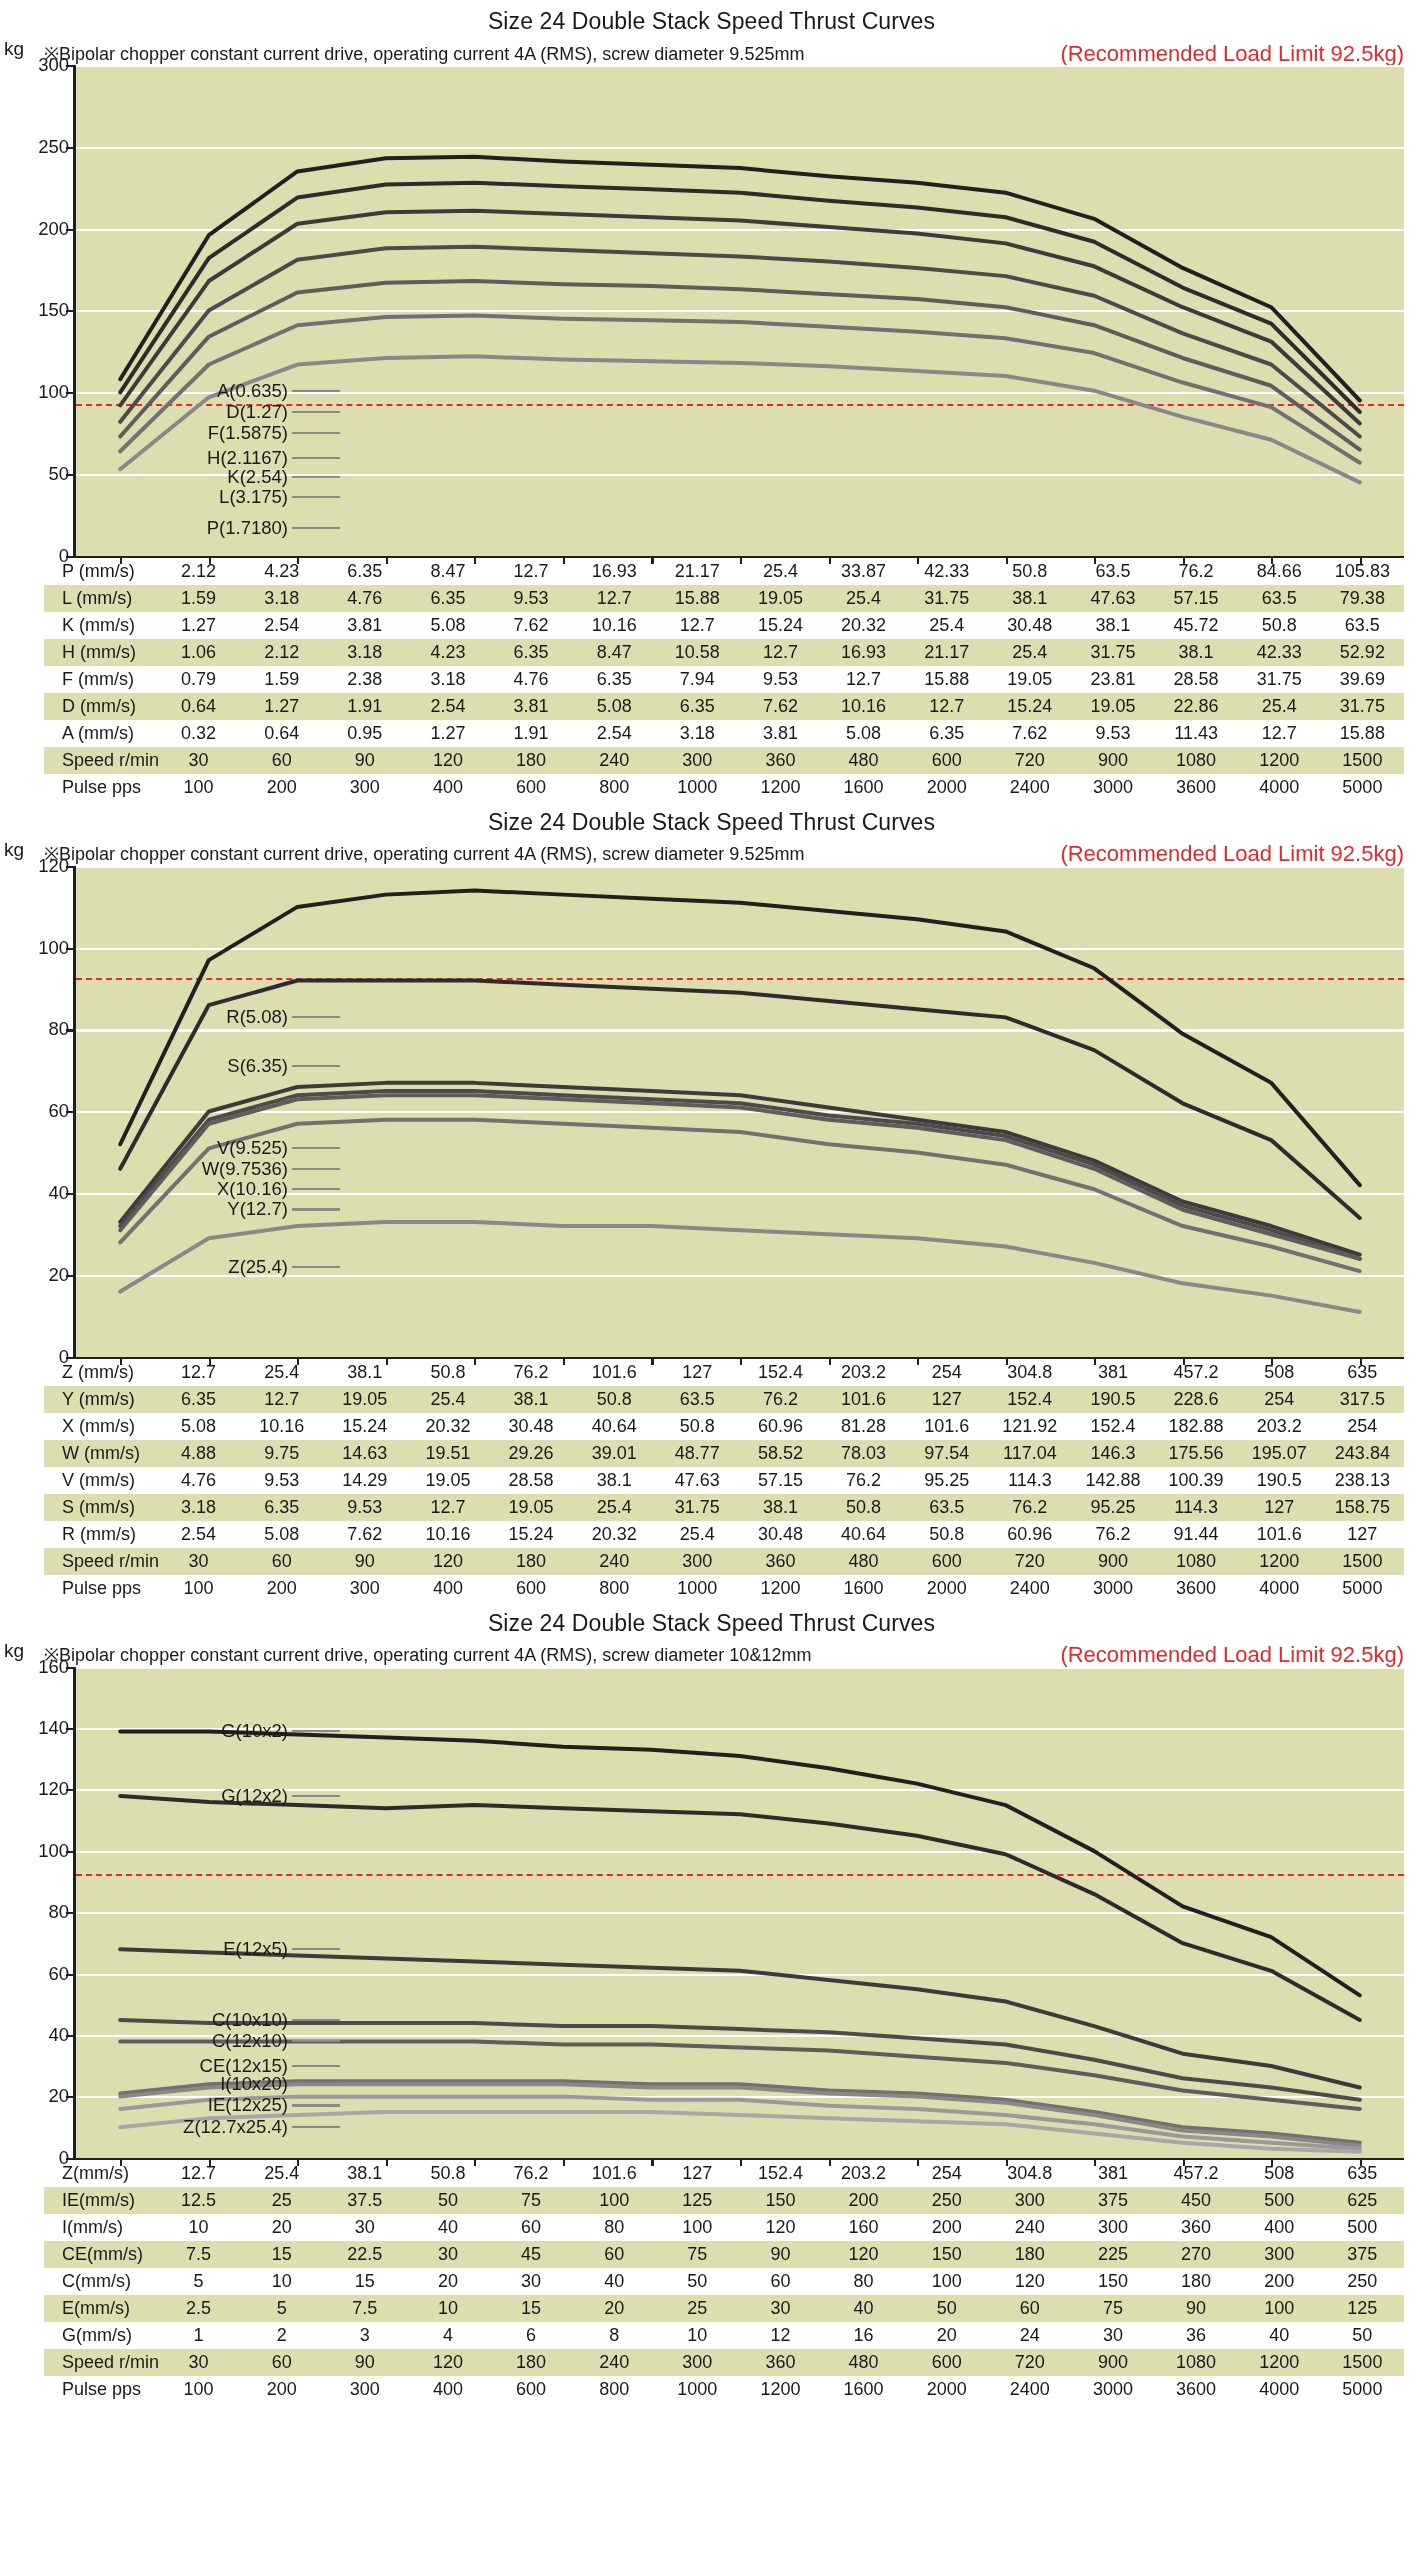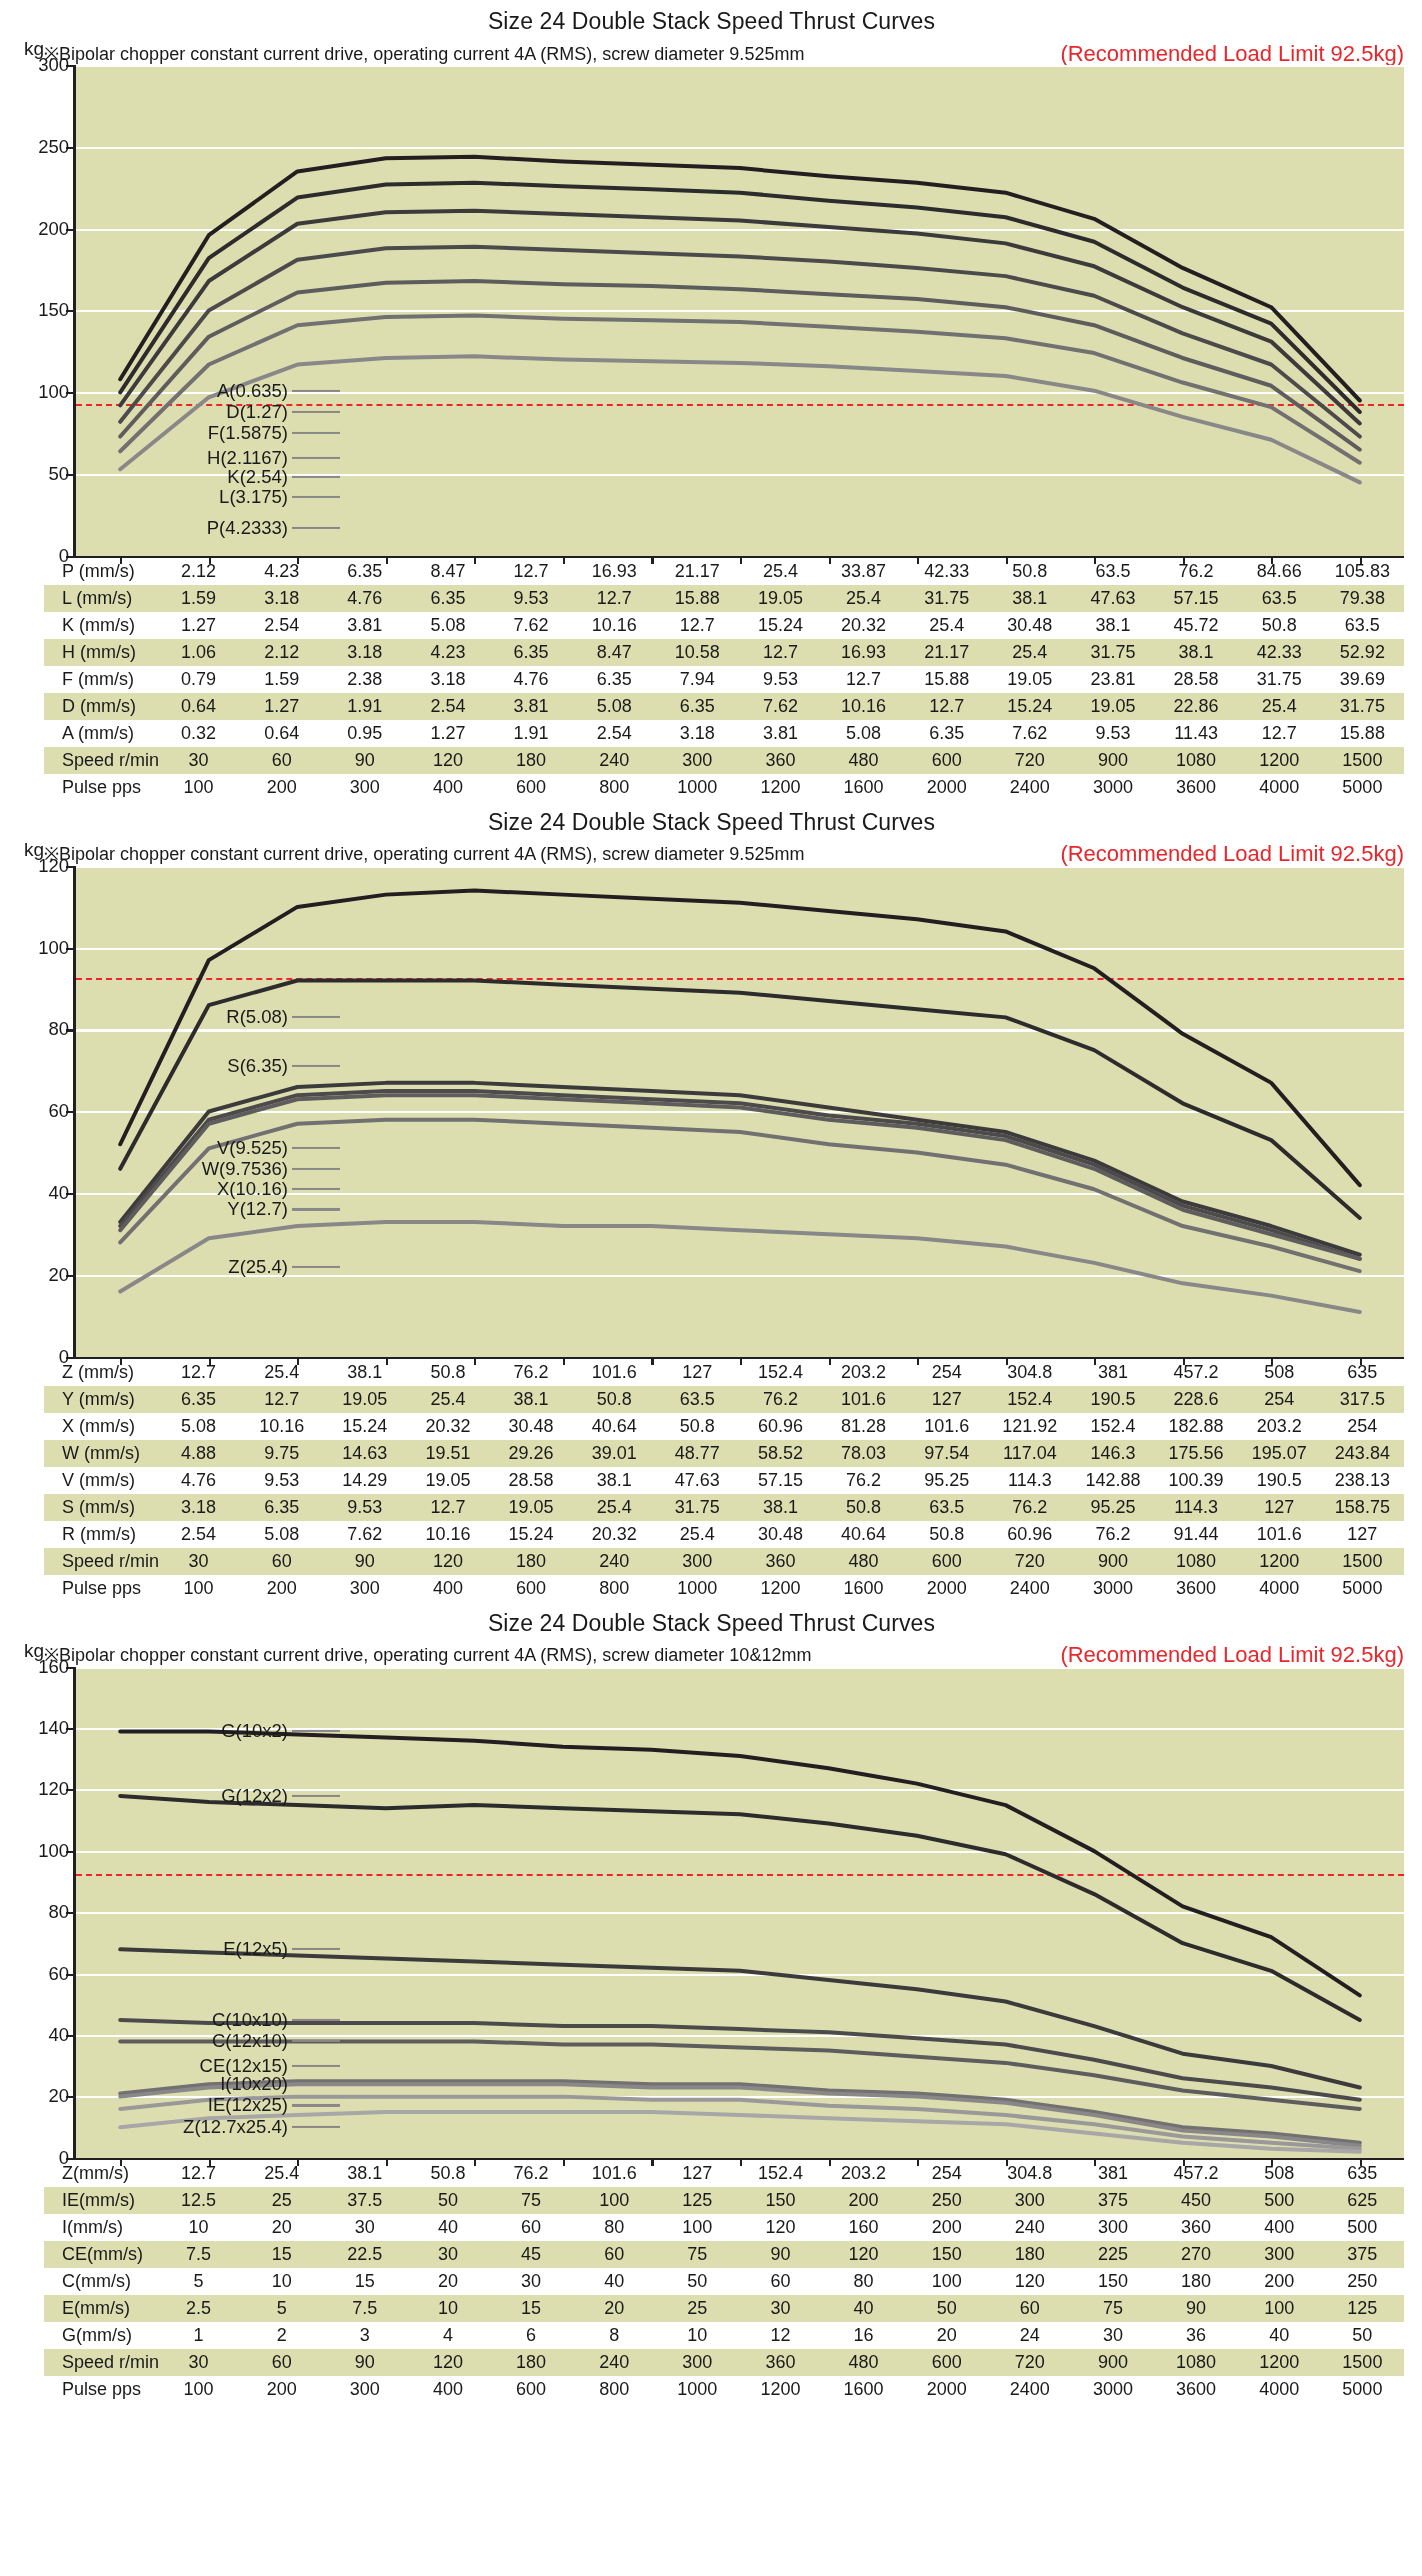--- a/index.html
+++ b/index.html
@@ -48,21 +48,20 @@
     position:relative;
     margin-left:44px;
     margin-right:19px;
     height:493px;
   }
   .ylabel-unit {
     position:absolute;
     left:-40px; top:-27px;
     font-size:19px;
     color:#1a1a1a;
-    margin-left:20px;
   }
   .plotarea {
     position:absolute;
     left:29px; right:0; top:0; bottom:0;
     background:#dcdeb0;
     border-left:3.4px solid #231f20;
     border-bottom:2.7px solid #231f20;
   }
   .ytick {
     position:absolute;
@@ -193,21 +192,21 @@
           <div class="curvelabel" style="left:27px; width:185px; top:70.66666666666667%;">D(1.27)</div>
           <div style="position:absolute;left:216px;top:70.66666666666667%;width:48px;height:2.1px;background:#8a8788;transform:translateY(-50%);"></div>
           <div class="curvelabel" style="left:27px; width:185px; top:75%;">F(1.5875)</div>
           <div style="position:absolute;left:216px;top:75%;width:48px;height:2.1px;background:#8a8788;transform:translateY(-50%);"></div>
           <div class="curvelabel" style="left:27px; width:185px; top:80%;">H(2.1167)</div>
           <div style="position:absolute;left:216px;top:80%;width:48px;height:2.1px;background:#8a8788;transform:translateY(-50%);"></div>
           <div class="curvelabel" style="left:27px; width:185px; top:84%;">K(2.54)</div>
           <div style="position:absolute;left:216px;top:84%;width:48px;height:2.1px;background:#8a8788;transform:translateY(-50%);"></div>
           <div class="curvelabel" style="left:27px; width:185px; top:88%;">L(3.175)</div>
           <div style="position:absolute;left:216px;top:88%;width:48px;height:2.1px;background:#8a8788;transform:translateY(-50%);"></div>
-          <div class="curvelabel" style="left:27px; width:185px; top:94.33333333333334%;">P(4.2333)</div>
+          <div class="curvelabel" style="left:27px; width:185px; top:94.33333333333334%;">P(1.7180)</div>
           <div style="position:absolute;left:216px;top:94.33333333333334%;width:48px;height:2.1px;background:#8a8788;transform:translateY(-50%);"></div>
       </div>
     </div>
     <table class="datatable">
       <tbody>
           <tr class="plain">
             <td class="rowhead">P (mm/s)</td>
             <td>2.12</td>
             <td>4.23</td>
             <td>6.35</td>

